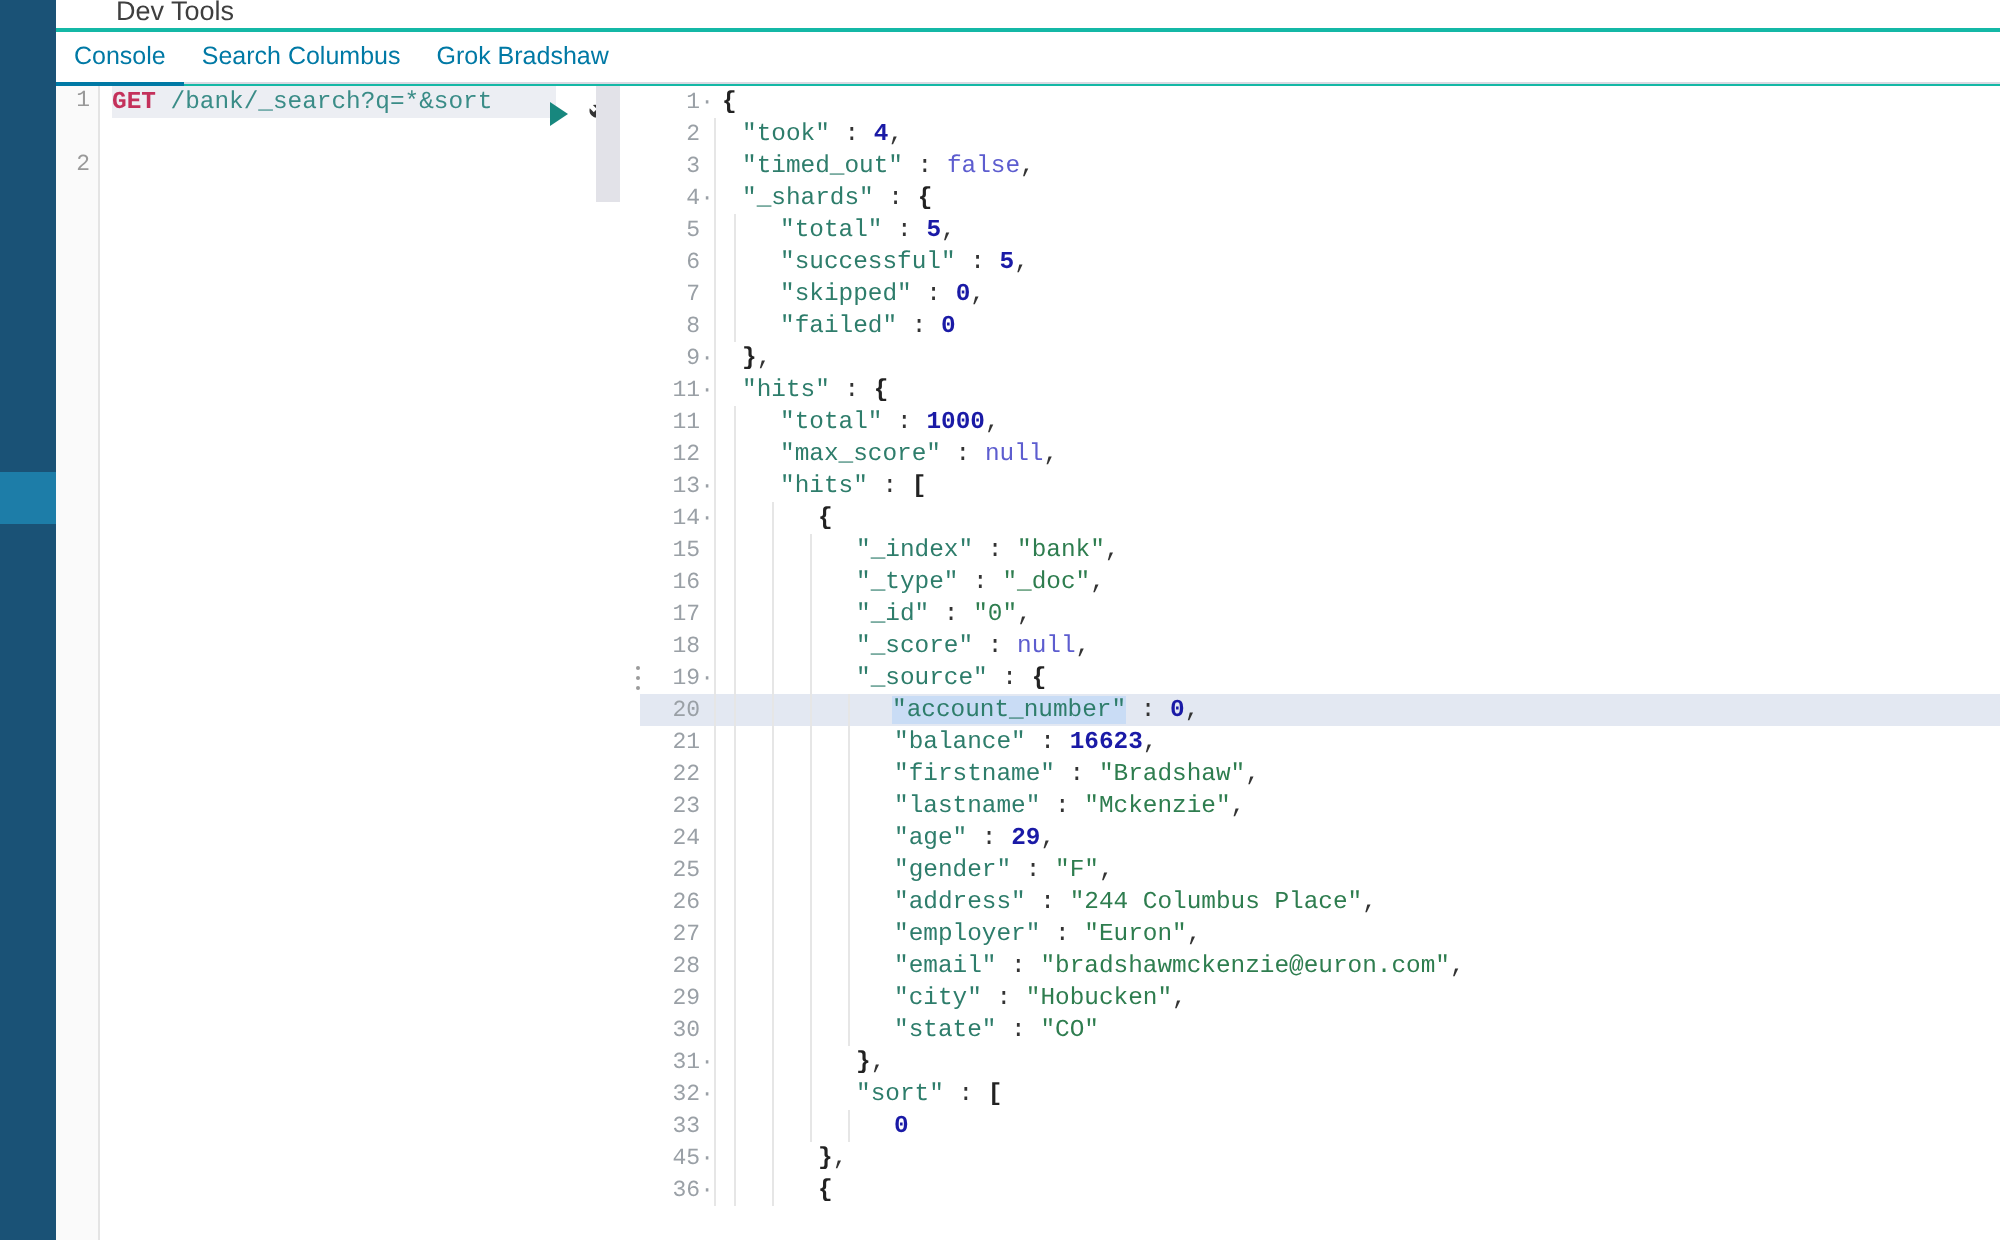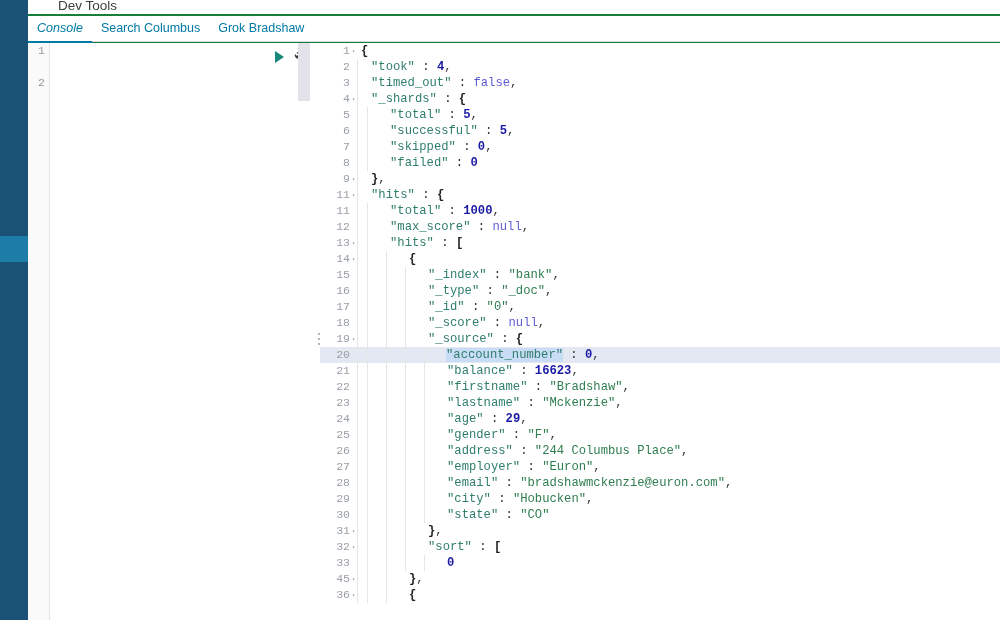--- a/index.html
+++ b/index.html
@@ -3,21 +3,21 @@
 <meta charset="utf-8">
 <style>
   * { box-sizing: border-box; }
   html, body {
     margin: 0; padding: 0;
     width: 1000px; height: 620px;
     overflow: hidden;
     background: #ffffff;
     font-family: "Liberation Sans", sans-serif;
   }
-  #app { position: relative; width: 1000px; height: 620px; background:#15803d; }
+  #app { position: relative; width: 1000px; height: 620px; background:#14b8a6; }
 
   
   #sidebar {
     position: absolute; left: 0; top: 0;
     width: 28px; height: 620px;
     background: #1a5276;
     overflow: hidden;
   }
   #sidebar .nav-list { position: absolute; left: -130px; top: 0; width: 158px; }
   .nav-item {
@@ -56,21 +56,21 @@
   .tab {
     position: relative;
     display: inline-block;
     height: 26px; line-height: 24px;
     padding: 0 9px;
     font-size: 12.5px;
     color: #0079a5;
     cursor: pointer;
     font-family: "Liberation Sans", sans-serif;
   }
-  .tab.active { color: #0079a5; font-style: italic; }
+  .tab.active { color: #0079a5; }
   .tab.active::after {
     content: ""; position: absolute; left: 0; right: 0; bottom: -1px;
     height: 2px; background: #0079a5;
   }
 
   
   #console-body {
     position: absolute; left: 28px; top: 43px; right: 0; bottom: 0;
     background: #fff;
   }
@@ -222,20 +222,21 @@
 
   <div id="console-body">
 
     <div id="req-pane">
       <div id="req-gutter">
         <div class="req-ln">1</div>
         <div class="req-ln" style="height:16px"></div>
         <div class="req-ln">2</div>
       </div>
       <div id="req-code">
+        <div class="req-line hl"><span class="tok-method">GET</span><span class="tok-url"> /bank/_search?q=*&amp;sort</span></div>
         <div class="req-line"></div>
       </div>
       <div id="req-actions">
         <div class="play-tri" title=""></div>
         <svg class="wrench" width="15" height="15" viewBox="0 0 24 24">
           <path fill="#333" d="M21.7 18.6l-7.2-7.2a6 6 0 0 0-7.4-7.4l3.2 3.2-2.5 2.5-3.2-3.2a6 6 0 0 0 7.4 7.4l7.2 7.2a1.2 1.2 0 0 0 1.7 0l.8-.8a1.2 1.2 0 0 0 0-1.7z"></path>
         </svg>
       </div>
     </div>
 

